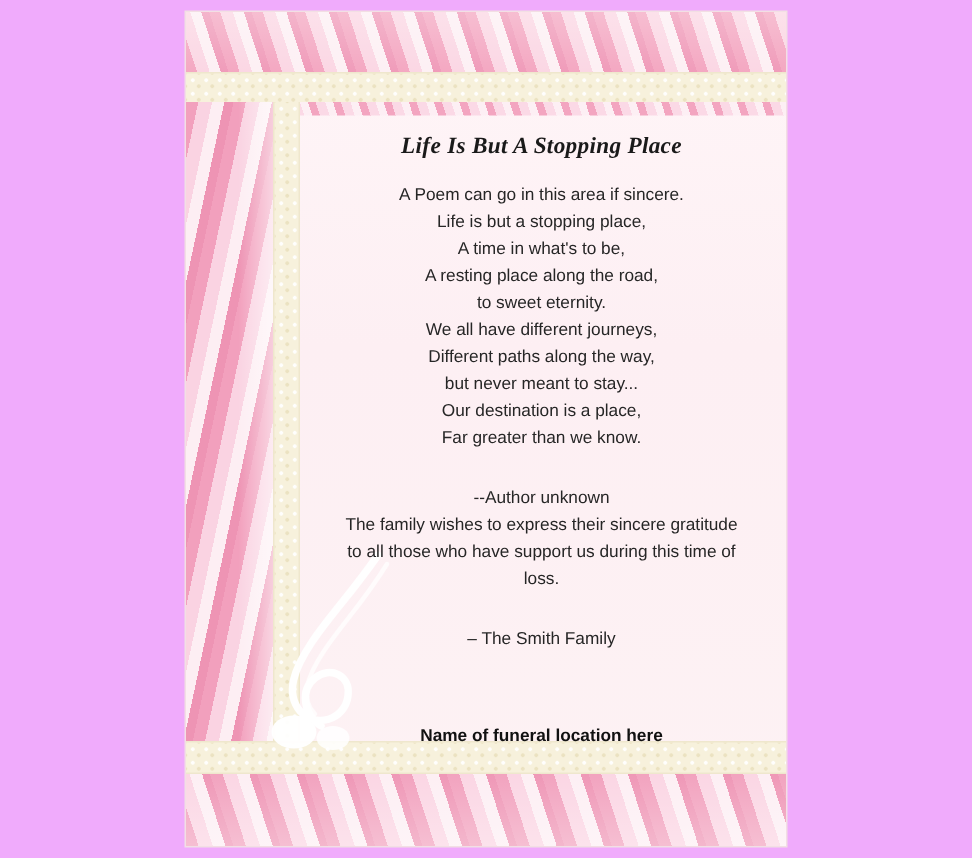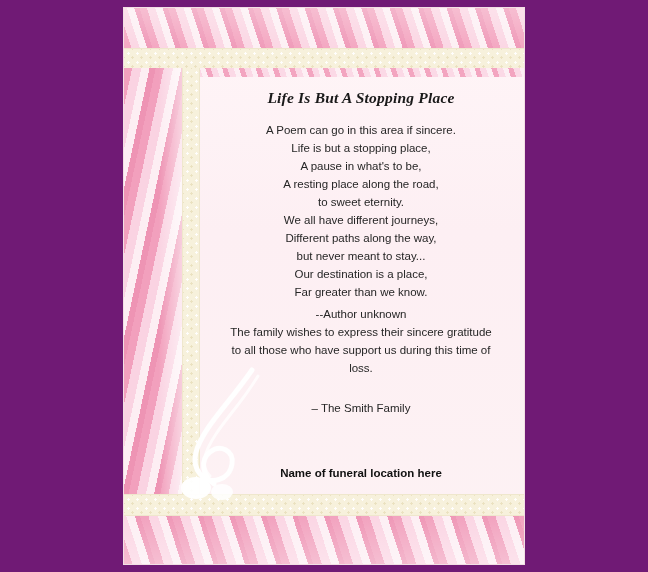--- a/index.html
+++ b/index.html
@@ -11,21 +11,21 @@
     width: 648px;
     height: 572px;
     font-family: "Liberation Sans", sans-serif;
     overflow: hidden;
   }
 
   #page {
     position: relative;
     width: 648px;
     height: 572px;
-    background: #701a75;
+    background: #f0abfc;
   }
 
   
   #card {
     position: absolute;
     left: 124px;
     top: 8px;
     width: 400px;
     height: 556px;
     background: #fdf0f2;
@@ -211,21 +211,21 @@
   .poem-lines {
     font-size: 11.5px;
     line-height: 18px;
     color: #262626;
   }
   .poem-lines div { white-space: nowrap; }
 
   .attribution {
     font-size: 11.5px;
     line-height: 18px;
-    margin-top: 4px;
+    margin-top: 22px;
     color: #262626;
   }
 
   .ack-title {
     font-family: "Liberation Serif", serif;
     font-weight: bold;
     font-style: italic;
     font-size: 15.5px;
     color: #1a1a1a;
     margin: 28px 0 14px 0;
@@ -282,21 +282,21 @@
       <ellipse cx="62" cy="126" rx="11" ry="8" fill="#ffffff" opacity="0.85"></ellipse>
     </svg>
 
     <div class="content">
 
       <div class="poem-title">Life Is But A Stopping Place</div>
 
       <div class="poem-lines">
         <div>A Poem can go in this area if sincere.</div>
         <div>Life is but a stopping place,</div>
-        <div>A pause in what's to be,</div>
+        <div>A time in what's to be,</div>
         <div>A resting place along the road,</div>
         <div>to sweet eternity.</div>
         <div>We all have different journeys,</div>
         <div>Different paths along the way,</div>
         <div>but never meant to stay...</div>
         <div>Our destination is a place,</div>
         <div>Far greater than we know.</div>
       </div>
 
       <div class="attribution">--Author unknown</div>

